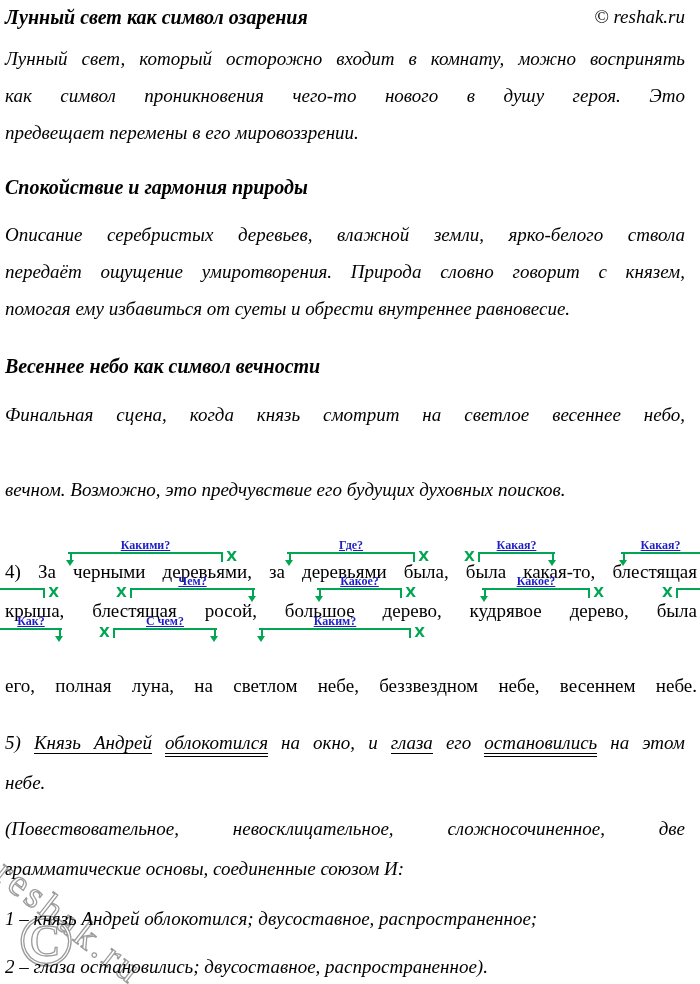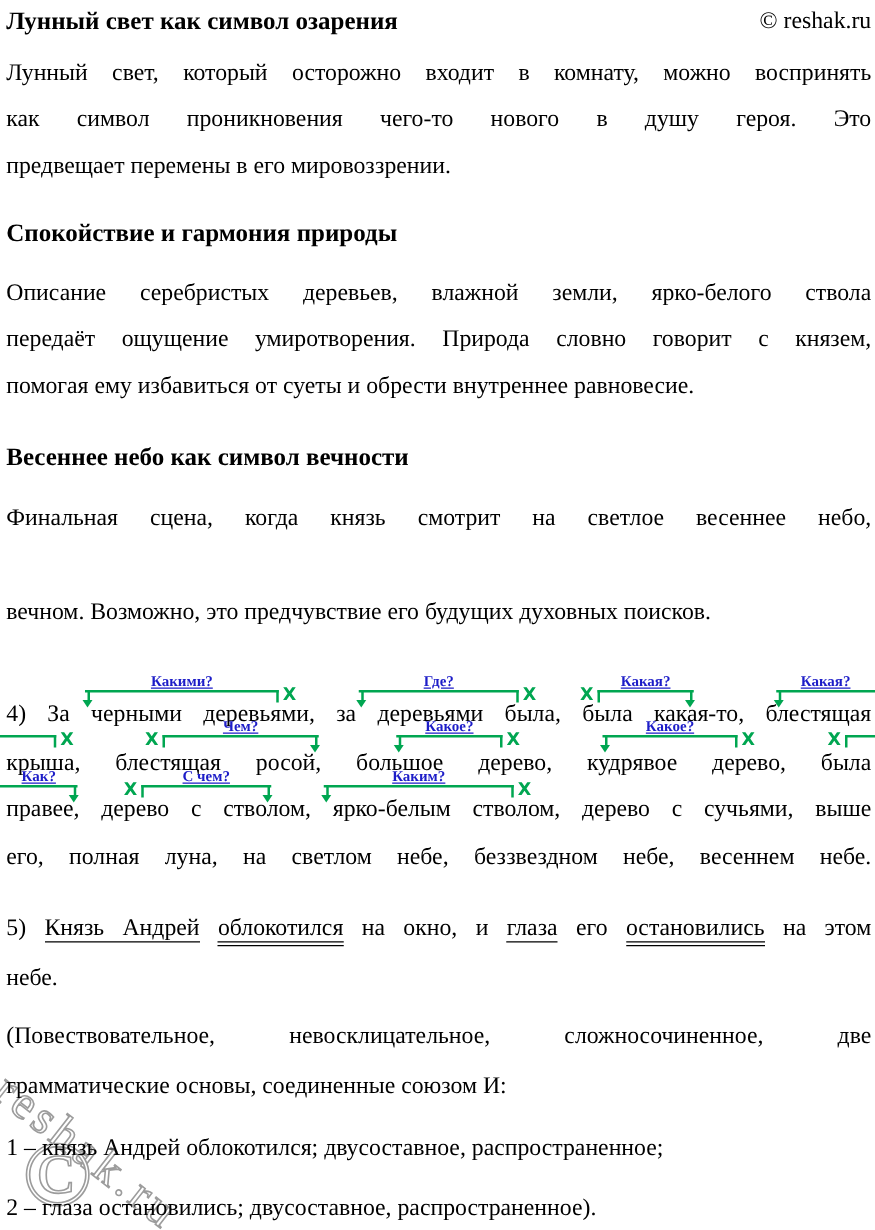--- a/index.html
+++ b/index.html
@@ -11,21 +11,21 @@
   html,body{background:#fff;}
   .page{
     position:relative;
     width:700px;height:984px;
     background:#fff;
     font-family:"Liberation Serif", serif;
     font-size:19px;
     color:var(--ink);
     overflow:hidden;
   }
-  .abs{position:absolute;left:5px;right:3px;z-index:2;}
+  .abs{position:absolute;left:5px;right:15px;z-index:2;font-style:italic;}
   .just{text-align:justify;text-align-last:justify;}
   .h{font-weight:bold;font-size:20px;}
   
   .s4{position:absolute;left:0;top:525px;width:700px;height:180px;z-index:2;}
   .s4 .txt{position:absolute;left:5px;right:3px;text-align:justify;text-align-last:justify;}
   .br{position:absolute;height:12px;z-index:3;}
   .br .hl{position:absolute;left:0;right:0;top:0;height:2px;background:var(--green);}
   .tick{position:absolute;top:0;width:2px;height:10px;background:var(--green);}
   .tL{left:0;}.tR{right:0;}
   .arr{position:absolute;top:0;width:9px;height:15px;}
@@ -146,21 +146,20 @@
     <div class="br" style="left:259px;top:103px;width:152px">
       <i class="hl"></i>
         <i class="arr aL"></i>
         <i class="tick tR"></i>
       <span class="xm xmR">Х</span>
       <span class="lbl">Каким?</span>
     </div>
 
     <div class="txt" style="top:36px">4) За черными деревьями, за деревьями была, была какая-то, блестящая</div>
     <div class="txt" style="top:75px">крыша, блестящая росой, большое дерево, кудрявое дерево, была</div>
-    <div class="txt" style="top:112px">правее, дерево с стволом, ярко-белым стволом, дерево с сучьями, выше</div>
     <div class="txt" style="top:150px">его, полная луна, на светлом небе, беззвездном небе, весеннем небе.</div>
   </div>
 
   <div class="abs just" style="top:732px">
     <span>5) </span><span class="u1">Князь Андрей</span><span> </span><span class="u2">облокотился</span><span> на окно, и </span><span class="u1">глаза</span><span> его </span><span class="u2">остановились</span><span> на этом</span>
   </div>
   <div class="abs" style="top:772px">небе.</div>
 
   <div class="abs just" style="top:818px">(Повествовательное, невосклицательное, сложносочиненное, две</div>
   <div class="abs" style="top:858px">грамматические основы, соединенные союзом И:</div>

